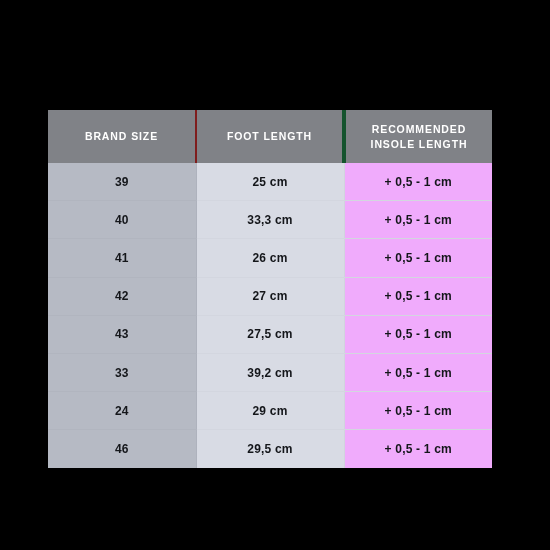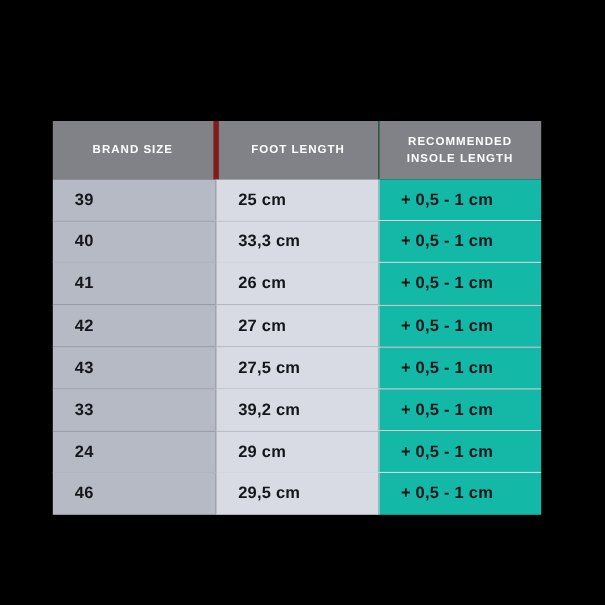--- a/index.html
+++ b/index.html
@@ -45,50 +45,51 @@
     text-transform: uppercase;
     text-align: center;
     vertical-align: middle;
     height: 49px;
     padding: 2px 6px;
     line-height: 1.35;
     border: none;
   }
 
   #size-table thead th.col-brand {
-    border-right: 5px solid #7f1d1d;
+    border-right: 2px solid #7f1d1d;
     margin-left: 12px;
   }
   #size-table thead th.col-foot {
-    border-right: 1px solid #14532d;
+    border-right: 4px solid #14532d;
   }
 
   #size-table tbody td {
     height: 37.2px;
+    text-align: center;
     vertical-align: middle;
-    font-size: 15px;
+    font-size: 12px;
     font-weight: bold;
     color: #14161a;
     letter-spacing: 0.2px;
-    padding: 0 20px;
+    padding: 0 6px;
     border: none;
   }
 
   #size-table tbody td.col-brand {
     background: #b6bac4;
     border-right: 1px solid #aeb2bd;
     border-bottom: 1px solid #b1b5bf;
   }
   #size-table tbody td.col-foot {
     background: #d8dbe4;
     border-right: 1px solid #d1d4de;
     border-bottom: 1px solid #d3d6df;
   }
   #size-table tbody td.col-insole {
-    background: #14b8a6;
+    background: #f0abfc;
     border-bottom: 1px solid #d3d6df;
   }
   #size-table tbody tr:last-child td {
     border-bottom: none;
   }
 </style>
 </head>
 <body>
 
 <div id="canvas">

